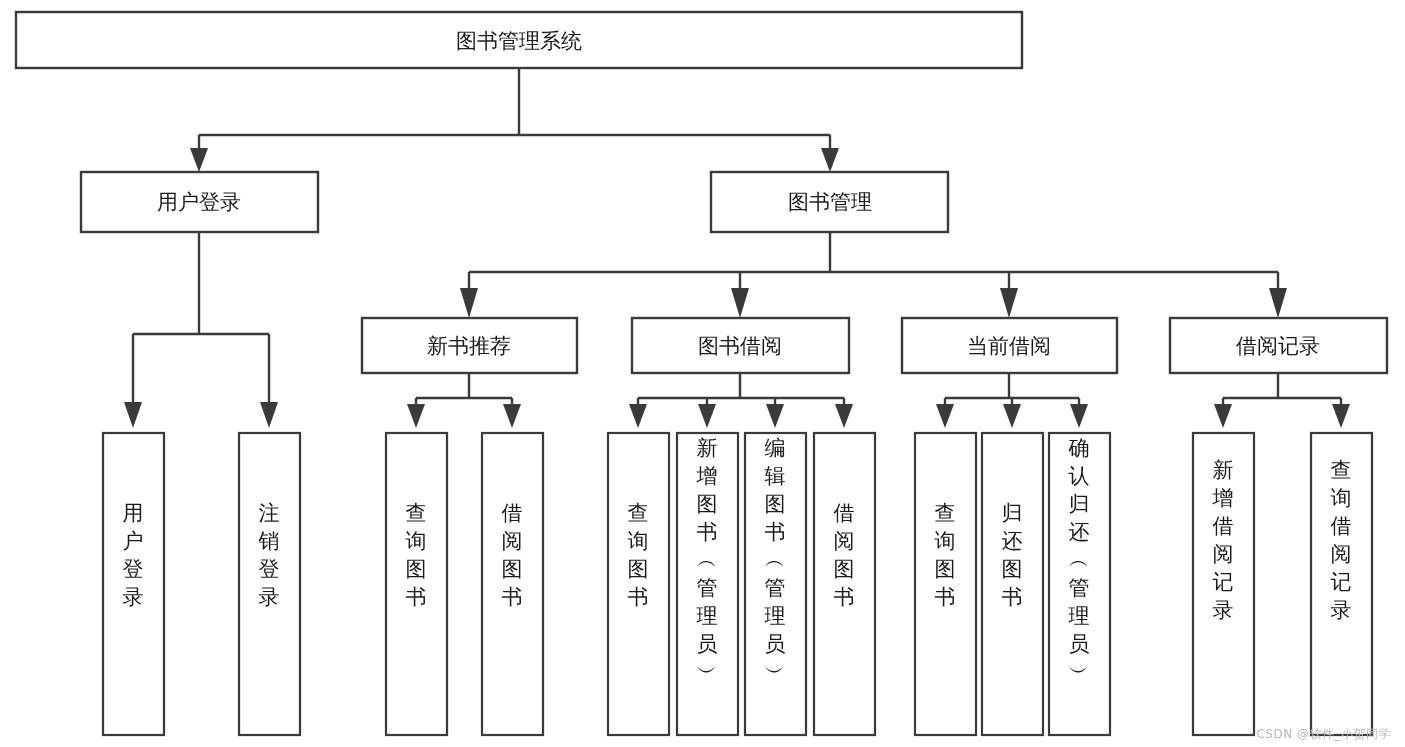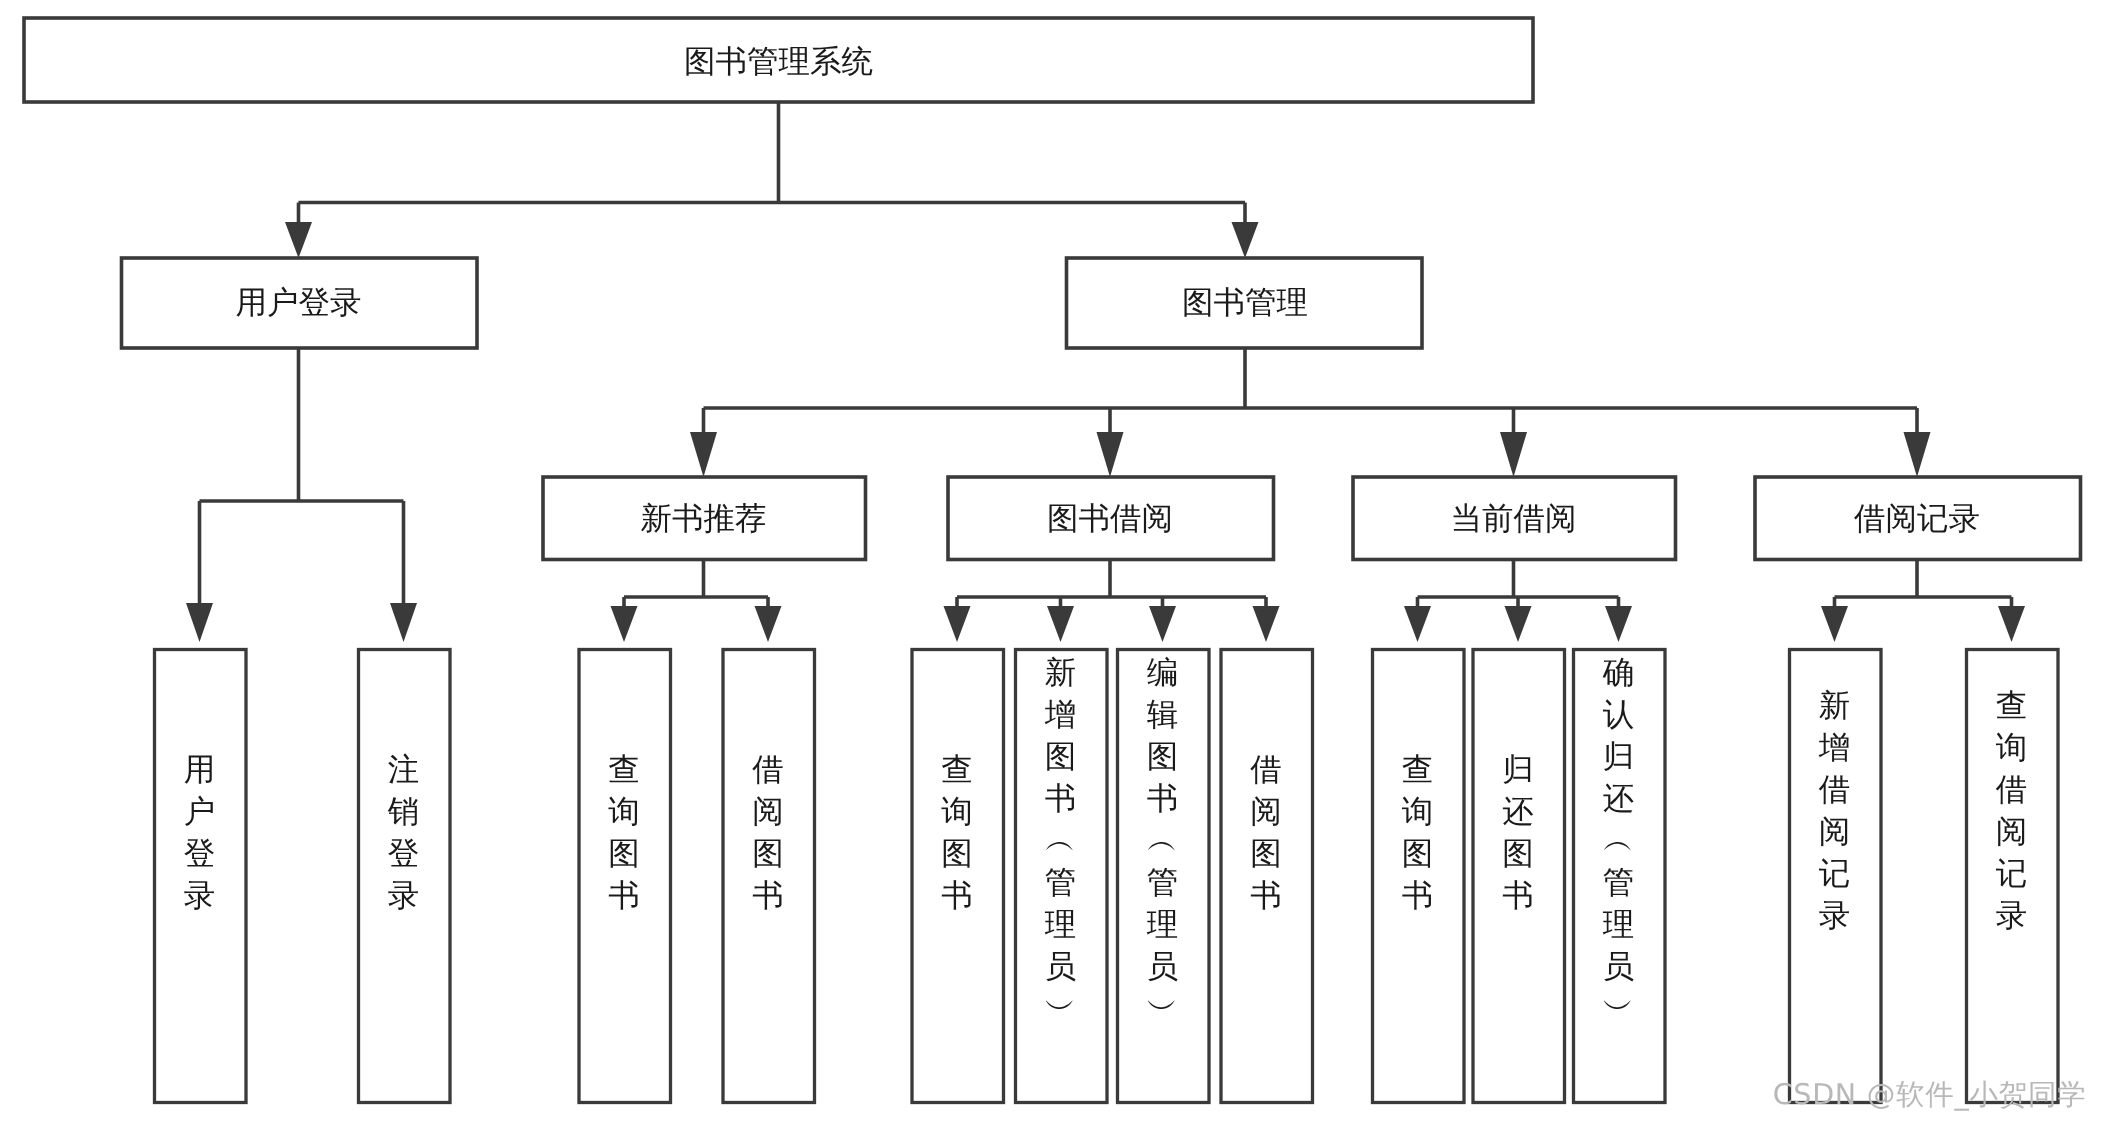--- a/index.html
+++ b/index.html
@@ -57,21 +57,21 @@
     fill: #1a1a1a;
     font-family: "DejaVu Sans", "Liberation Sans", sans-serif;
     font-size: 21px;
     text-anchor: middle;
   }
   .watermark {
     position: absolute;
     right: 14px;
     bottom: 4px;
     font-family: "DejaVu Sans", "Liberation Sans", sans-serif;
-    font-size: 19px;
+    font-size: 12px;
     color: #b8b8b8;
     letter-spacing: 0.5px;
     white-space: nowrap;
     pointer-events: none;
   }
 </style>
 </head>
 <body>
 
 <div id="diagram-root">

